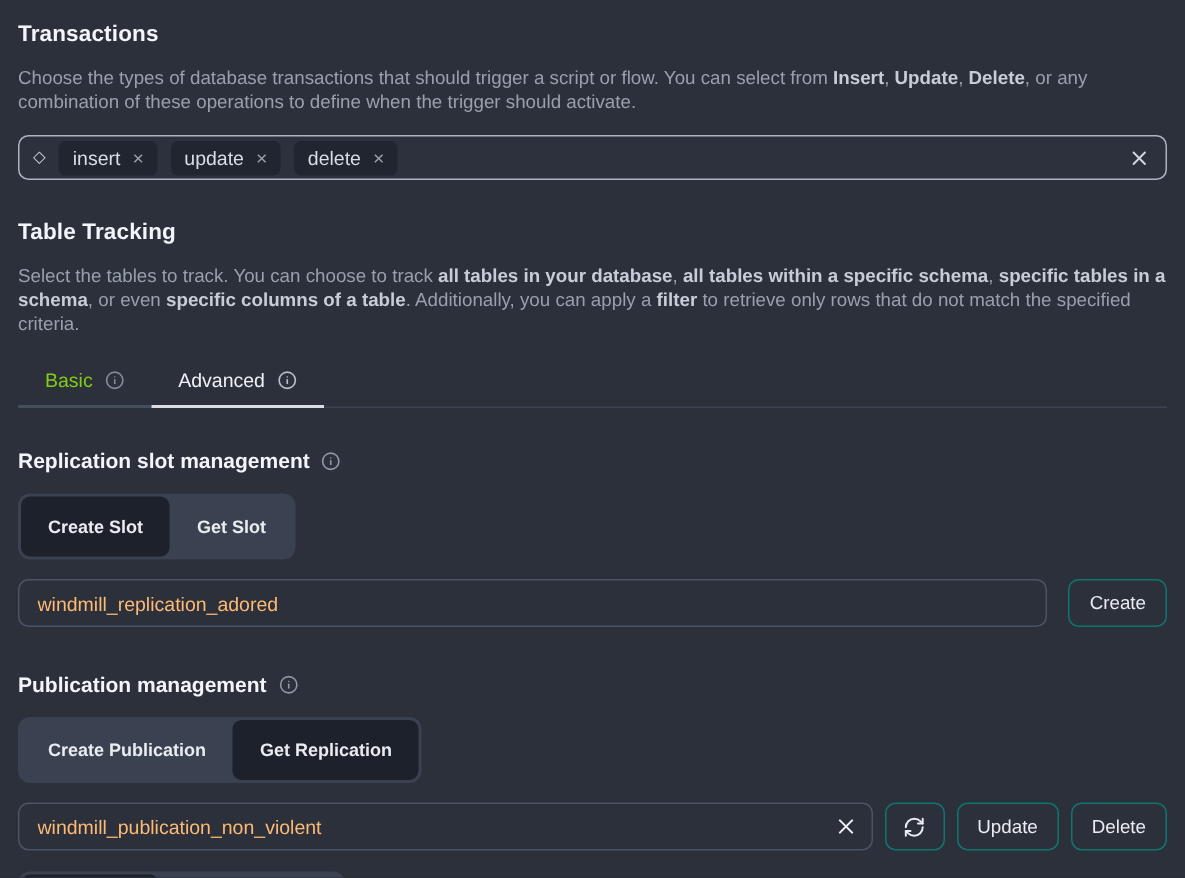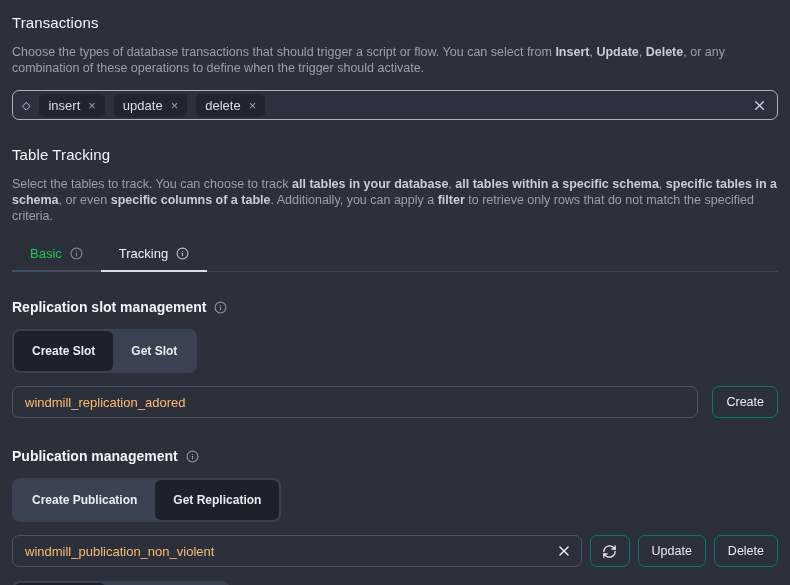--- a/index.html
+++ b/index.html
@@ -4,21 +4,21 @@
 <style>
   html,body{margin:0;padding:0;}
   body{
     width:790px;height:585px;
     background:#2b303b;
     font-family:"Liberation Sans",sans-serif;
     color:#e9ecf1;
     overflow:hidden;
   }
   .page{width:790px;height:585px;box-sizing:border-box;padding:14px 12px;}
-  .sec-title{font-size:15px;font-weight:400;color:#f2f5f9;margin:0;letter-spacing:.1px;}
+  .sec-title{font-size:15px;font-weight:700;color:#f2f5f9;margin:0;letter-spacing:.1px;}
   .desc{margin:13px 0 0;font-size:12.5px;line-height:16px;color:#98a0ac;}
   .desc .bold{font-weight:700;color:#c7cdd7;}
 
   
   .multiselect{
     margin-top:14px;height:30px;box-sizing:border-box;
     display:flex;align-items:center;gap:9px;
     padding:0 11px 0 9px;
     border:1px solid #aeb4bf;border-radius:7px;
     background:#2c313d;
@@ -29,21 +29,21 @@
     background:#20252f;border-radius:5px;
     padding:4px 9px;font-size:13px;color:#d9dde4;
   }
   .tag .tagx{color:#9aa1ad;font-size:13px;line-height:1;cursor:pointer;}
   .ms-clear{margin-left:auto;display:flex;align-items:center;cursor:pointer;}
 
   
   .tabs{margin-top:15px;display:flex;border-bottom:1px solid #3c4352;}
   .tab{
     display:flex;align-items:center;gap:8px;
-    font-size:13px;color:#22c55e;
+    font-size:13px;color:#84cc16;
     padding:7px 18px 9px;margin-bottom:-1px;
     border-bottom:2px solid #454e5e;cursor:pointer;
   }
   .tab.active{color:#eef1f5;border-bottom-color:#d9dce2;}
 
   .subhead{margin-top:27px;display:flex;align-items:center;gap:8px;
     font-size:14px;font-weight:700;color:#f2f5f9;}
 
   
   .btngroup{margin-top:14px;display:inline-flex;padding:2px;background:#3a4150;border-radius:8px;}
@@ -116,21 +116,21 @@
   <div class="tabs">
     <div class="tab">
       <span>Basic</span>
       <svg width="13" height="13" viewBox="0 0 24 24" fill="none" stroke="#828b99" stroke-width="2" stroke-linecap="round">
           <circle cx="12" cy="12" r="10"></circle>
           <line x1="12" y1="16" x2="12" y2="11.5"></line>
           <line x1="12" y1="8" x2="12.01" y2="8"></line>
         </svg>
     </div>
     <div class="tab active">
-      <span>Tracking</span>
+      <span>Advanced</span>
       <svg width="13" height="13" viewBox="0 0 24 24" fill="none" stroke="#b8bfca" stroke-width="2" stroke-linecap="round">
           <circle cx="12" cy="12" r="10"></circle>
           <line x1="12" y1="16" x2="12" y2="11.5"></line>
           <line x1="12" y1="8" x2="12.01" y2="8"></line>
         </svg>
     </div>
   </div>
 
   
   <div class="subhead">

